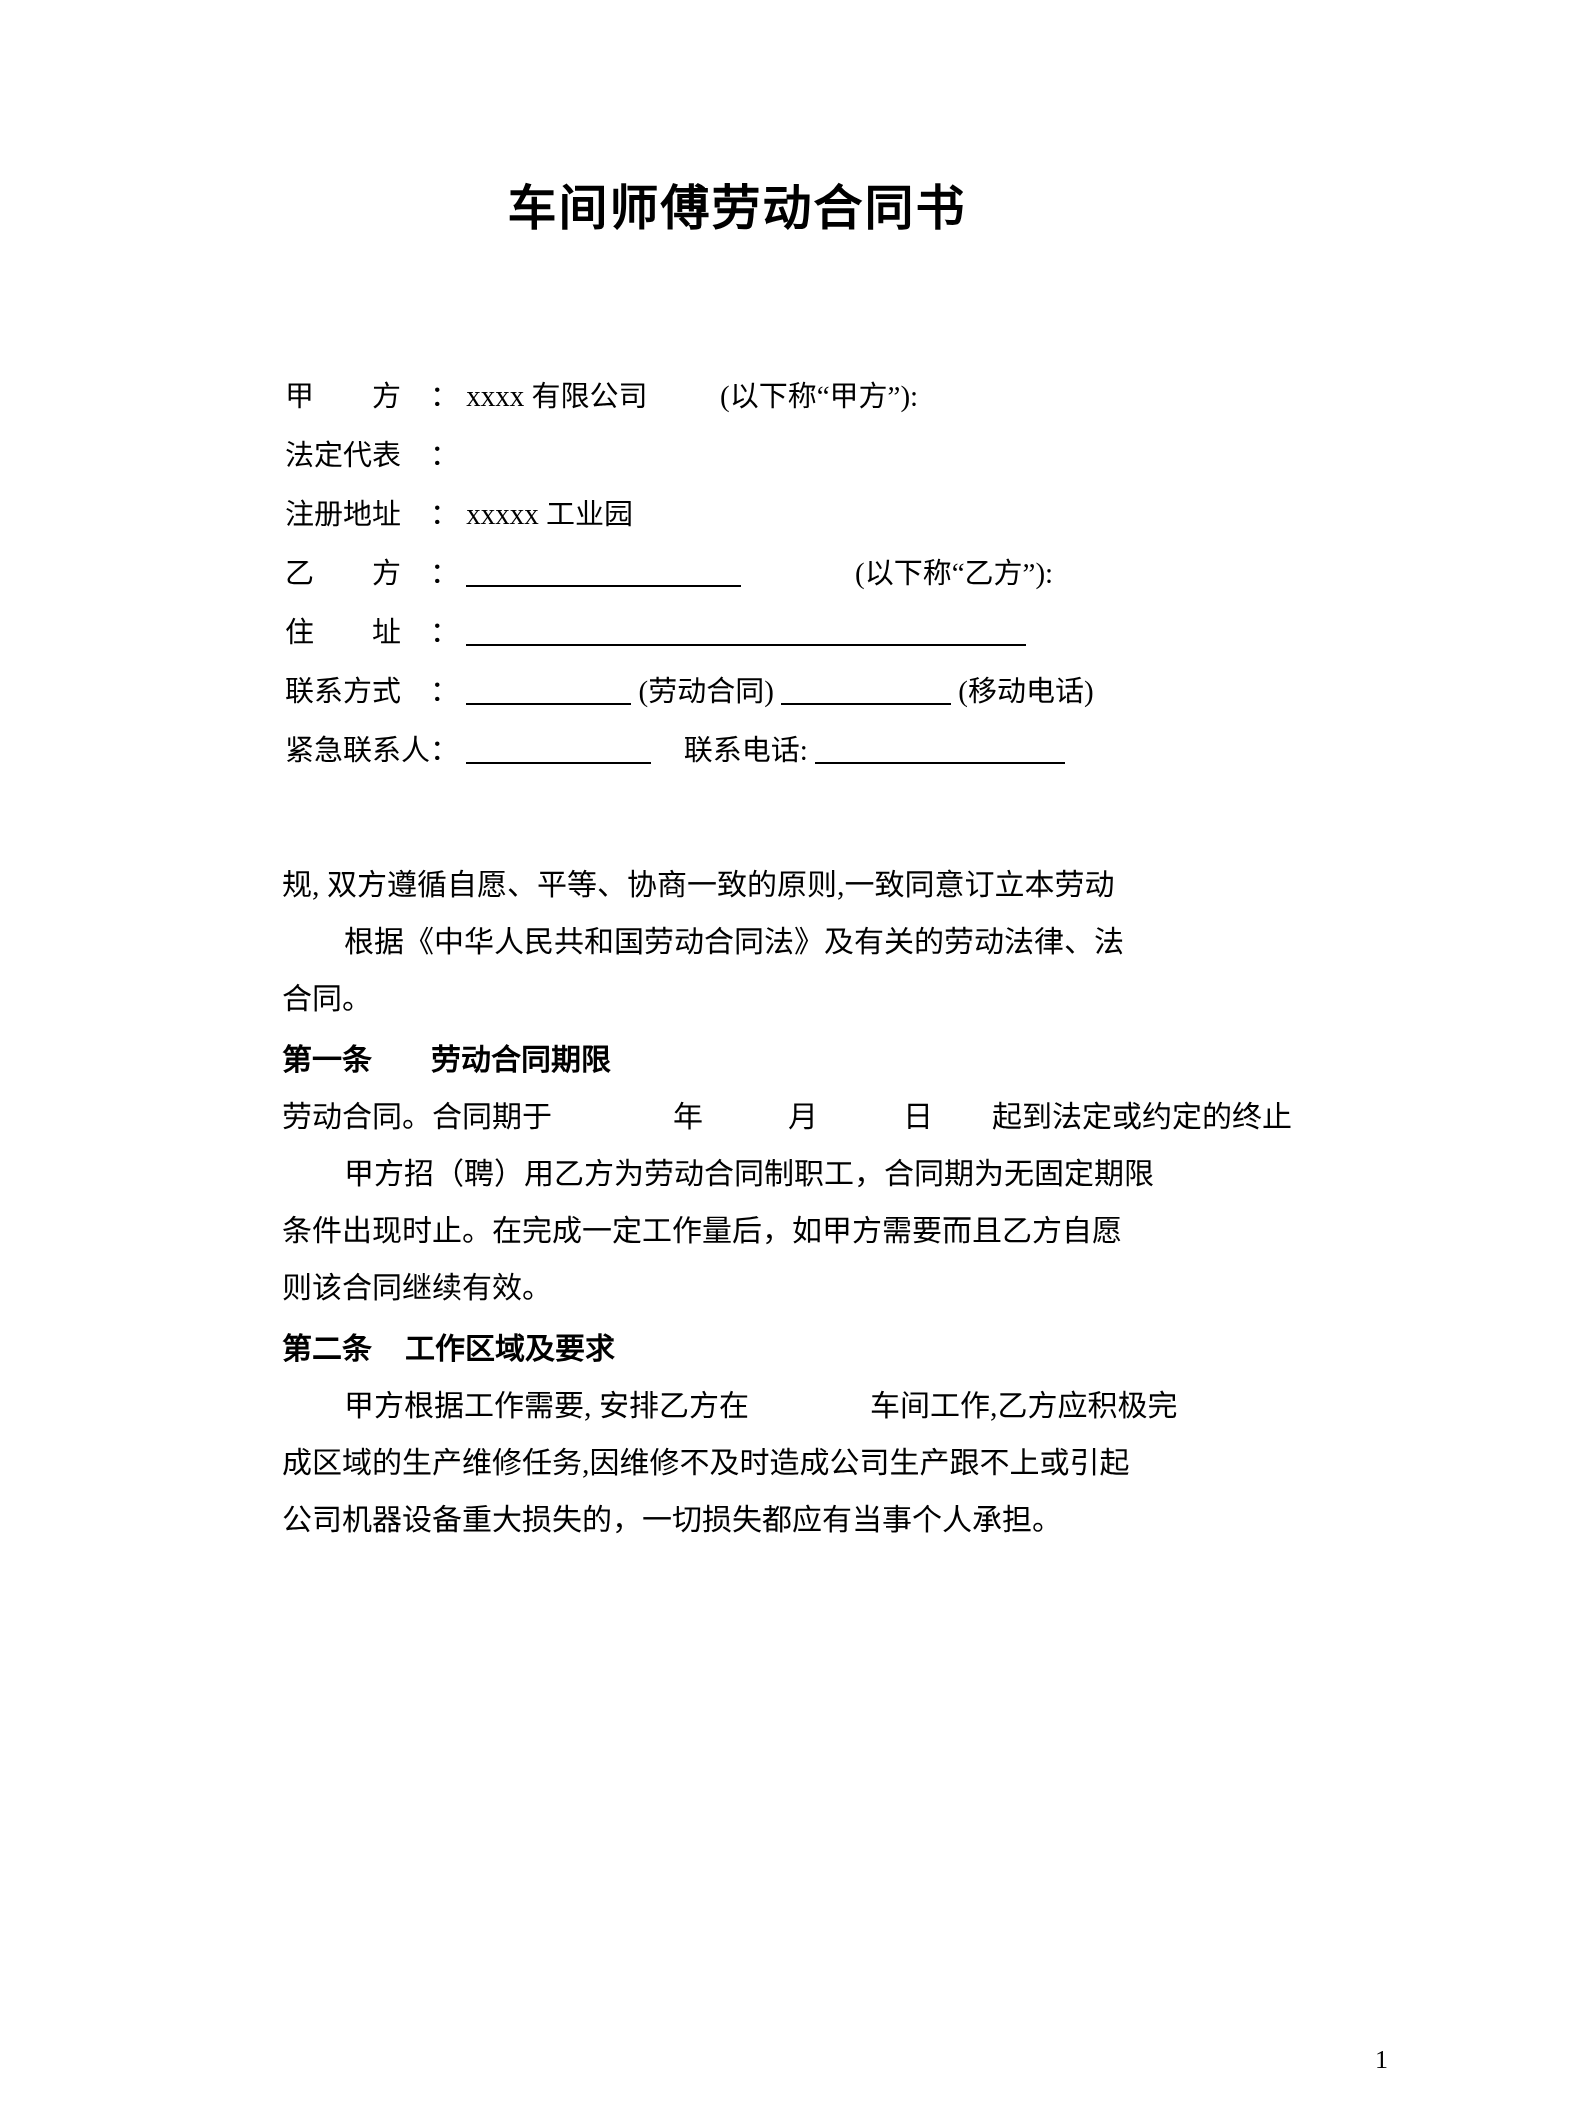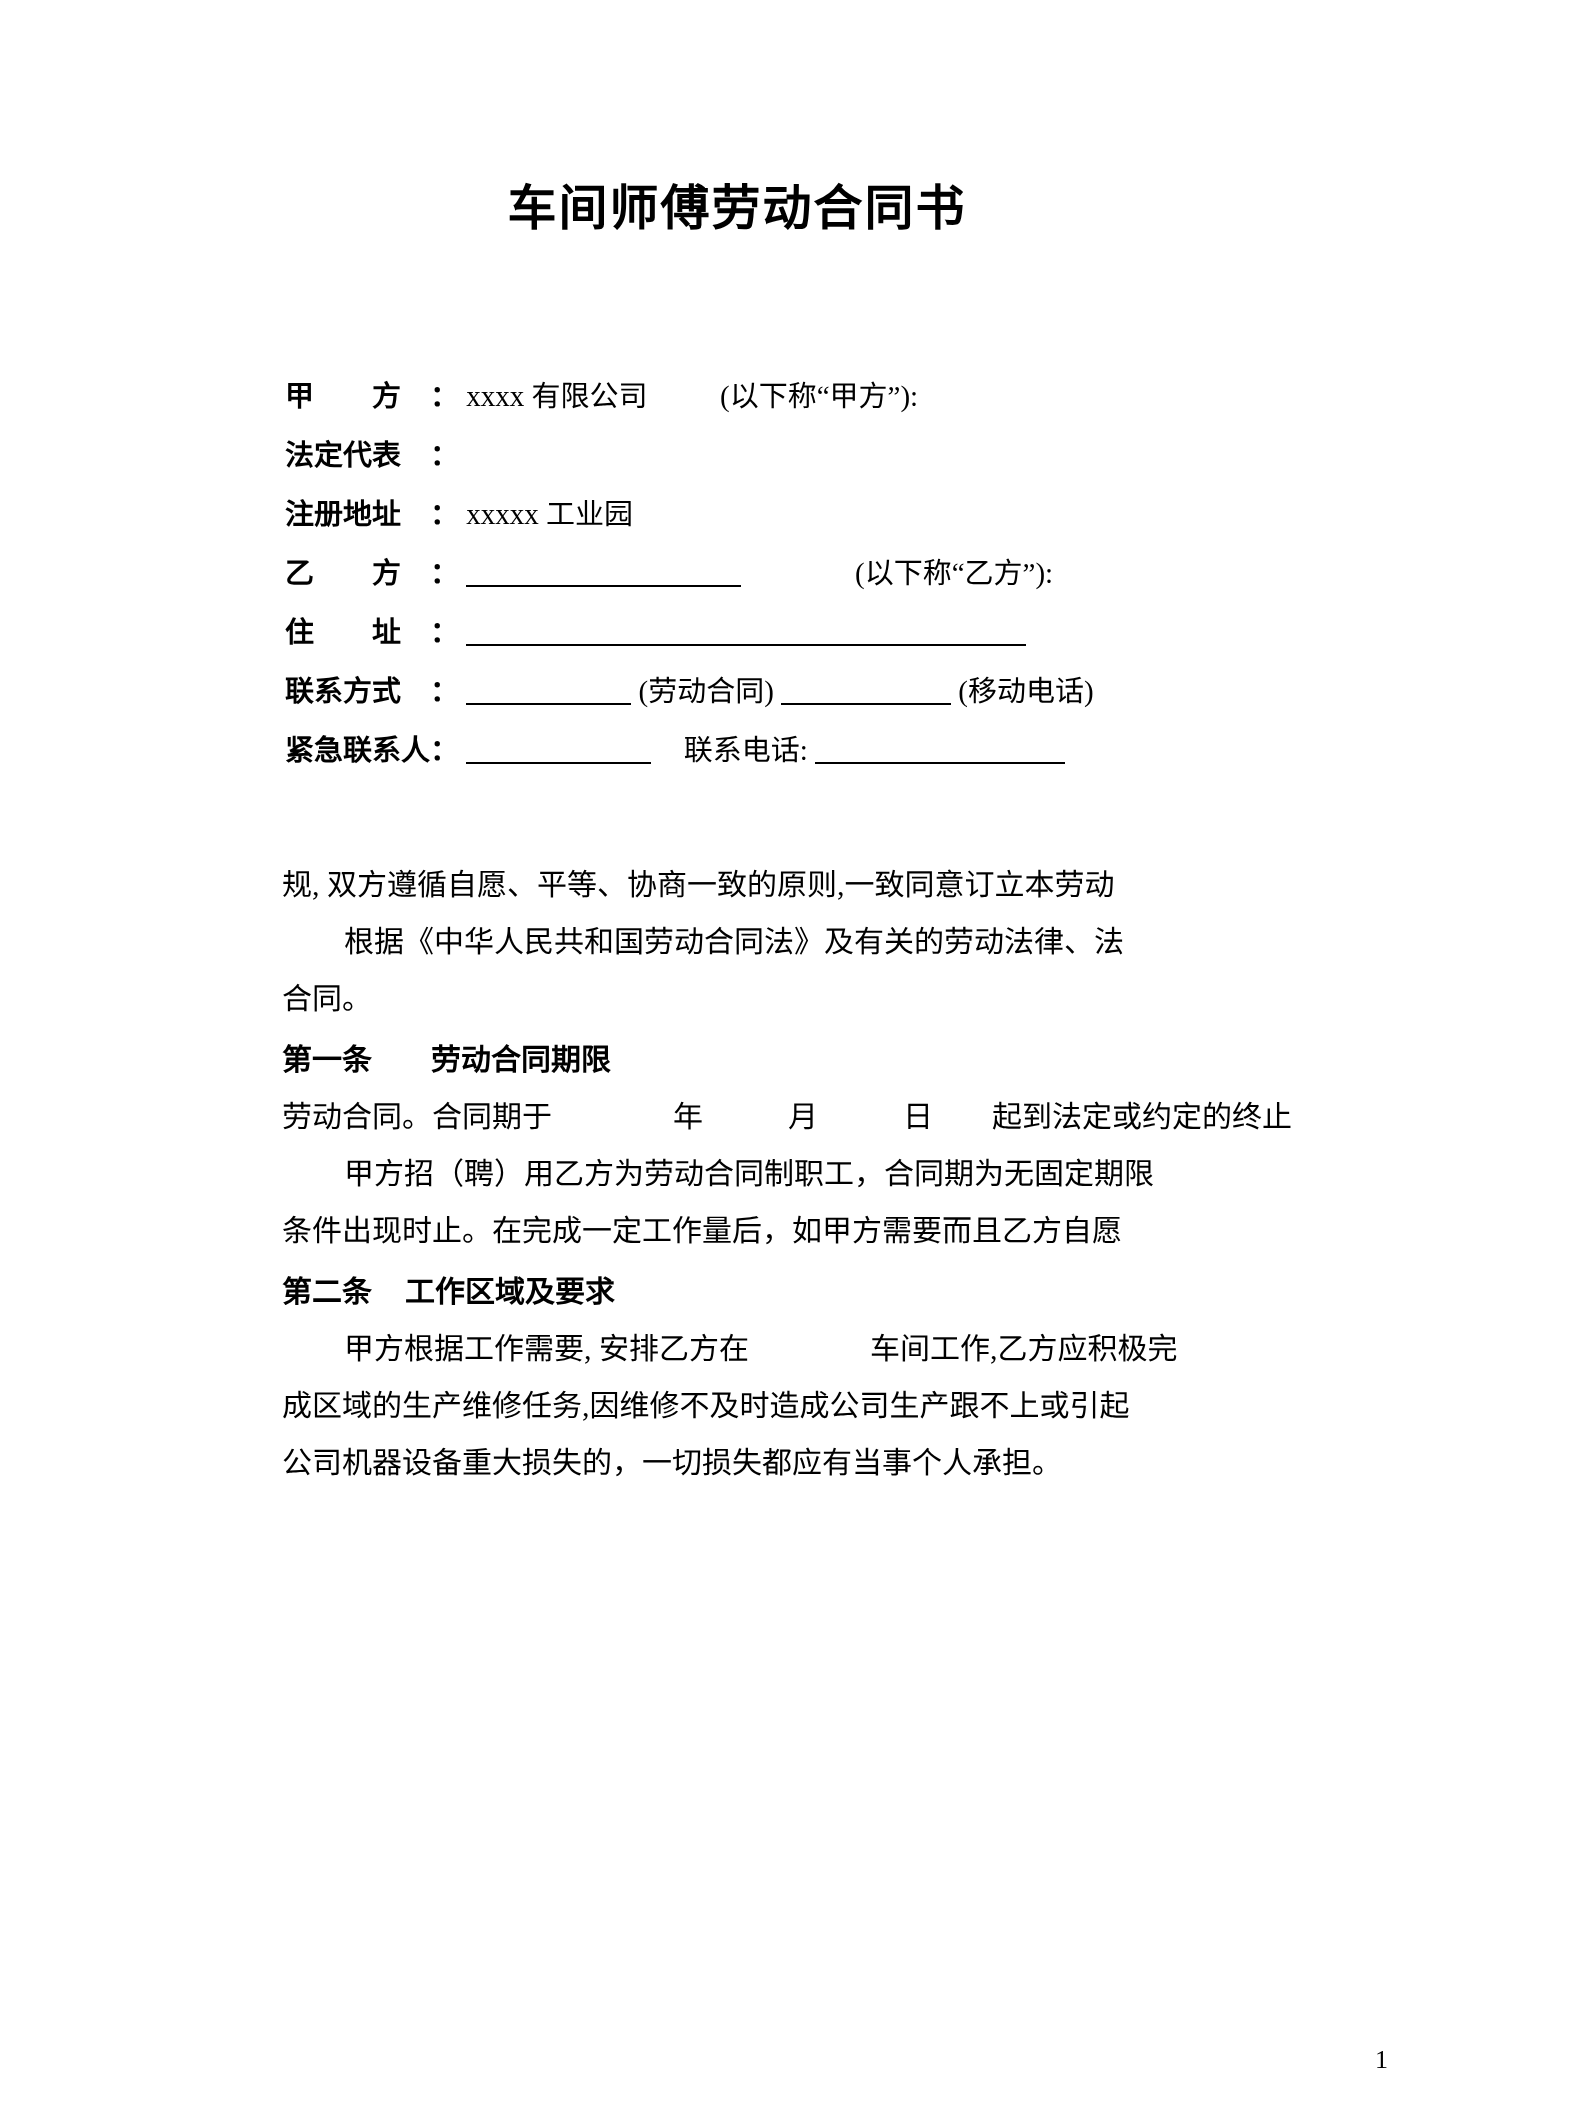--- a/index.html
+++ b/index.html
@@ -37,21 +37,20 @@
     padding-right: 120px;
   }
   .party-line {
     font-size: 29px;
     line-height: 59px;
     white-space: nowrap;
     font-family: "Liberation Serif", "DejaVu Serif", serif;
   }
   .lbl {
     display: inline-block;
-    font-weight: bold;
   }
   .sp-wide {
     display: inline-block;
     width: 18px;
   }
   .sp-xwide {
     display: inline-block;
     width: 58px;
   }
   .sp-med {
@@ -178,20 +177,21 @@
       <span>年</span>
       <span class="gap-md"></span>
       <span>月</span>
       <span class="gap-md"></span>
       <span>日</span>
       <span class="gap-sm"></span>
       <span>起到法定或约定的终止</span>
     </p>
     <p class="para indent">甲方招（聘）用乙方为劳动合同制职工，合同期为无固定期限</p>
     <p class="para">条件出现时止。在完成一定工作量后，如甲方需要而且乙方自愿</p>
+    <p class="para">则该合同继续有效。</p>
 
     <h2 class="clause">
       <span>第二条</span>
       <span class="sp-wide"></span>
       <span>工作区域及要求</span>
     </h2>
 
     <p class="para indent">
       <span>甲方根据工作需要, 安排乙方在</span>
       <span class="gap-lg"></span>

